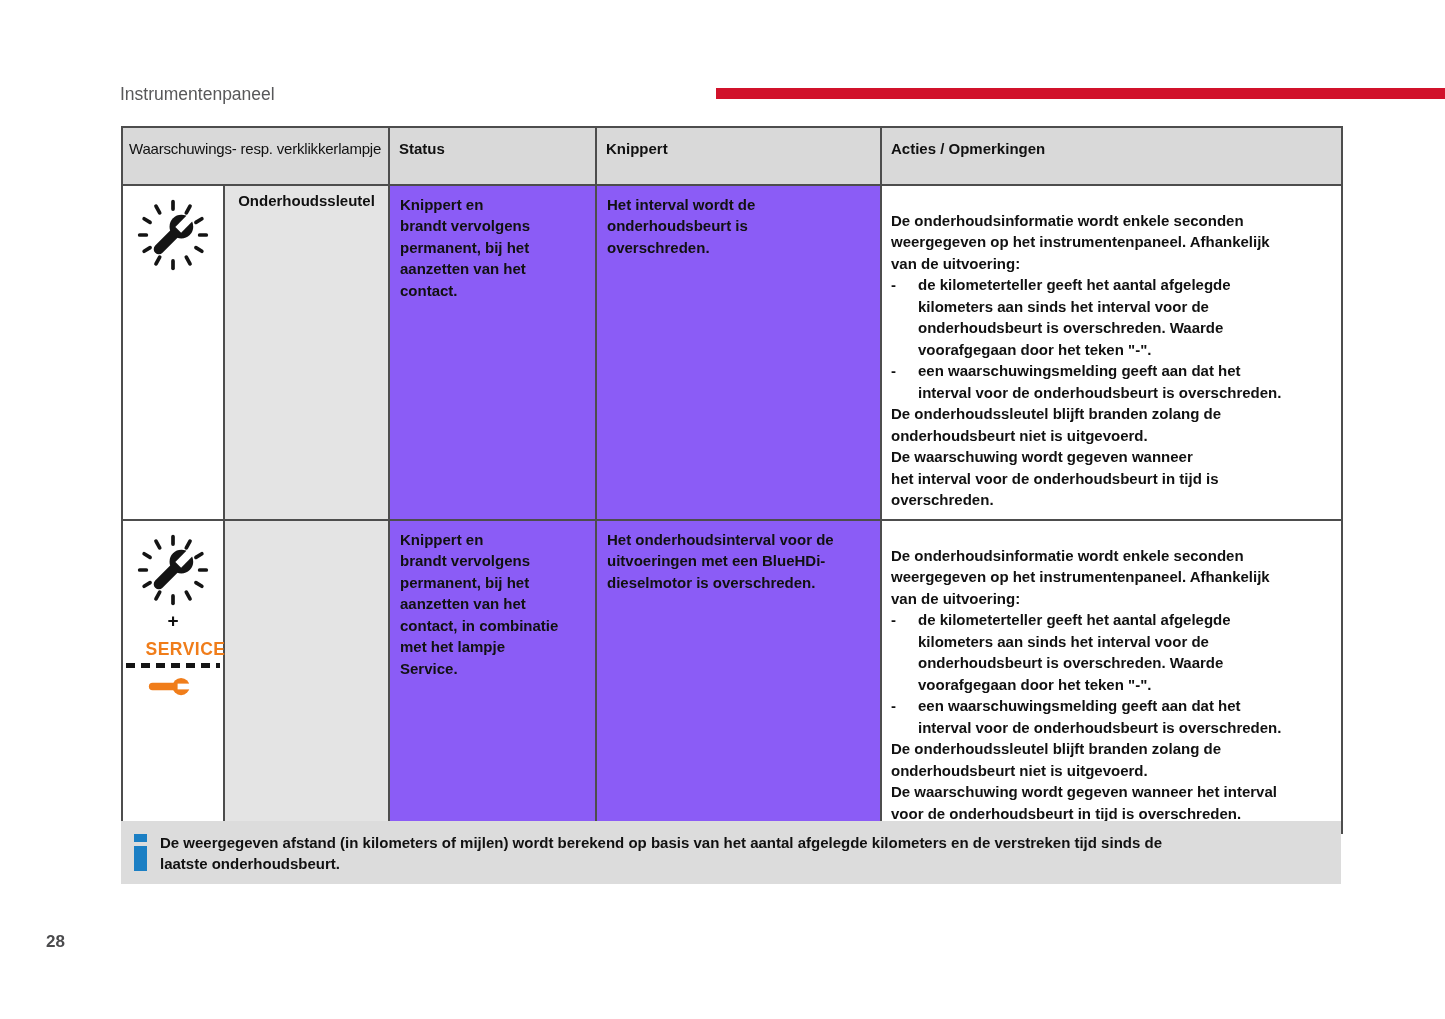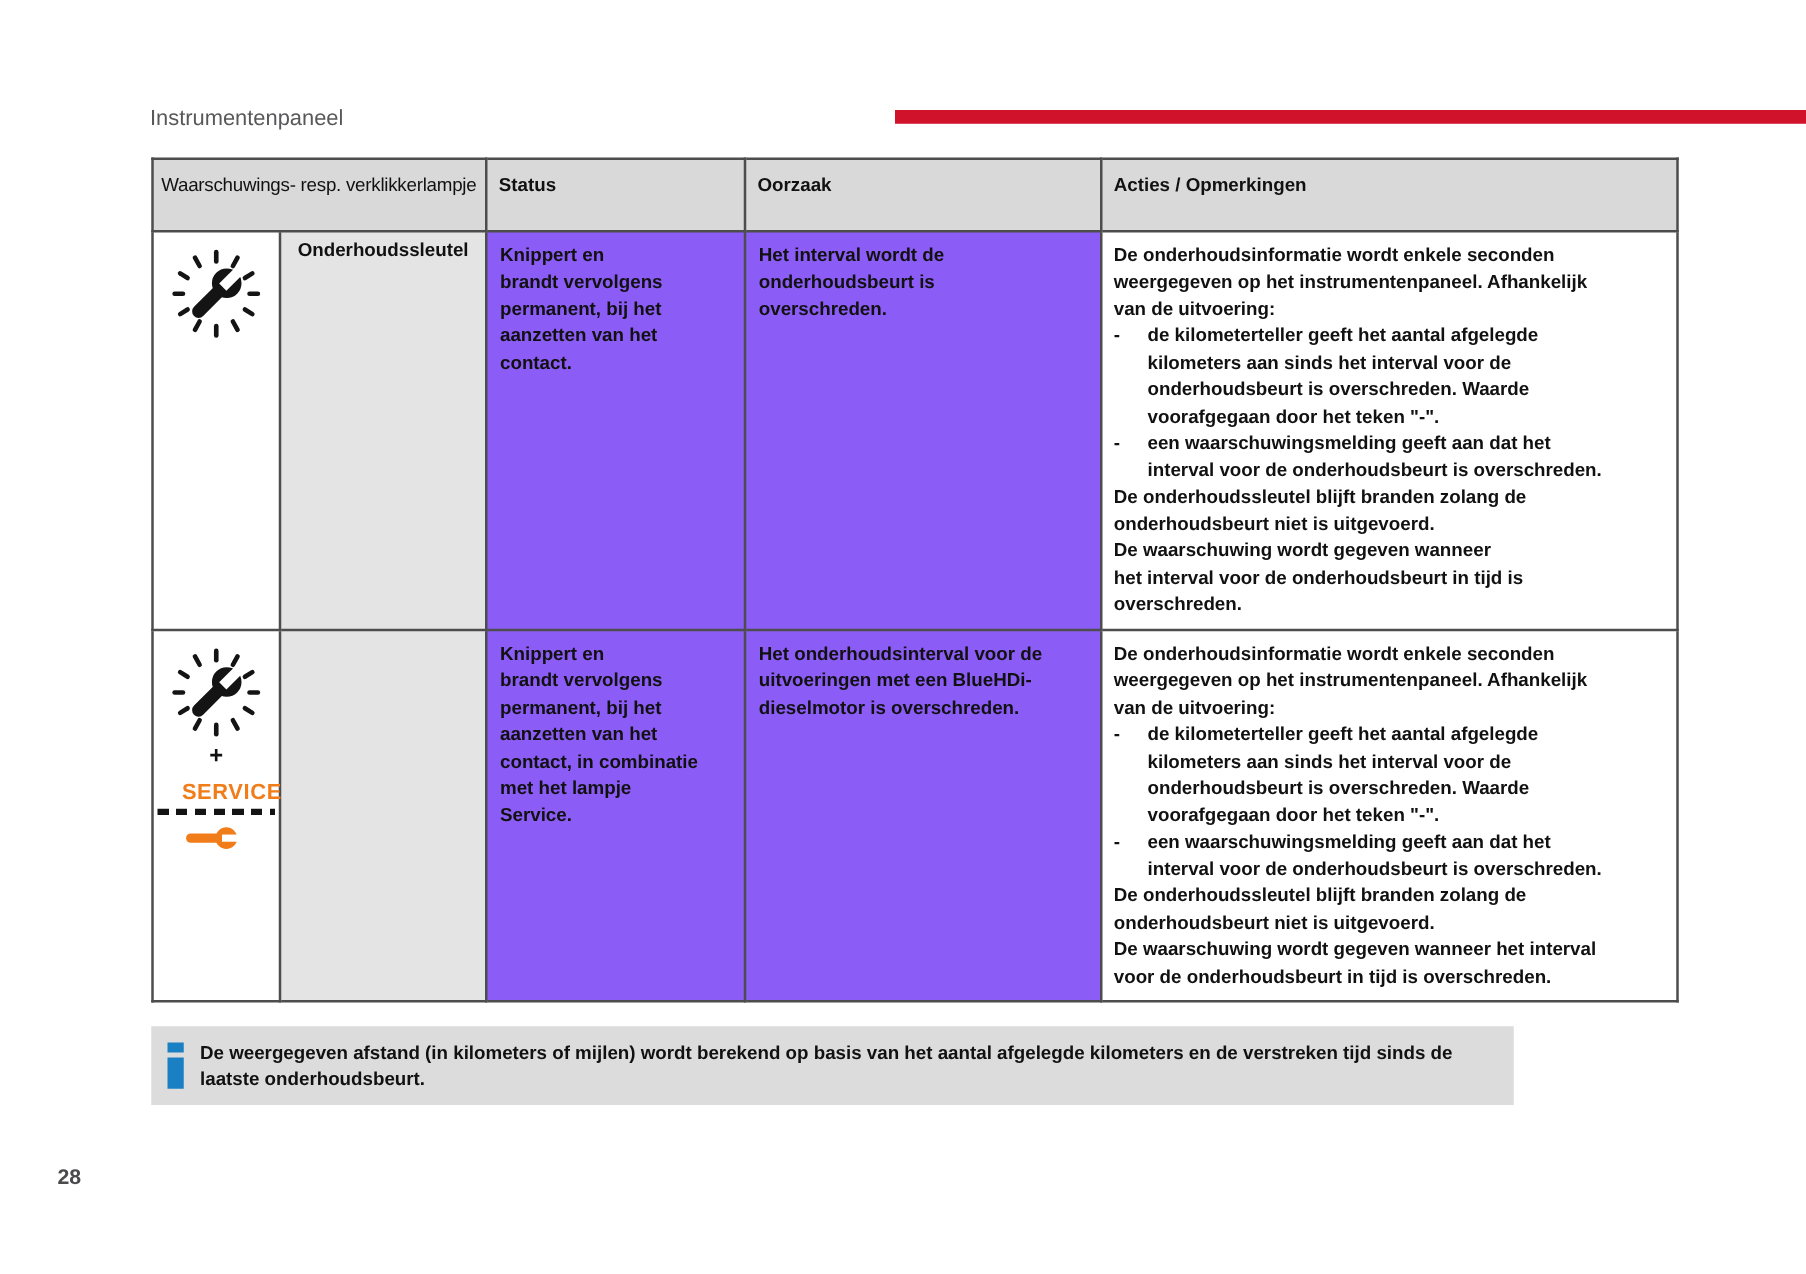--- a/index.html
+++ b/index.html
@@ -51,21 +51,21 @@
     padding-left:6px; padding-right:4px;
   }
   td.icon-cell { background:#ffffff; text-align:center; padding-top:12px; }
   td.label-cell {
     background:#e4e4e4;
     text-align:center;
     padding-top:4px;
     font-weight:700;
   }
   td.text-cell { background:#8b5cf6; padding:8px 9px 8px 10px; font-weight:700; }
-  td.actions-cell { background:#ffffff; padding:8px 4px 8px 9px; font-weight:700; }
+  td.actions-cell { background:#ffffff; padding:24px 4px 8px 9px; font-weight:700; }
 
   .prewrap { white-space:pre-line; }
 
   .bullet { display:flex; }
   .bullet .dash { flex:0 0 27px; }
 
   .row1 td { height:315px; }
   .row2 td { height:293px; }
 
   
@@ -76,21 +76,21 @@
     margin-top:6px; line-height:20px;margin-left:25px;
   }
   .service-dashes {
     width:94px; height:5px; margin-top:4px;
     background:repeating-linear-gradient(90deg,#141414 0 9px,transparent 9px 15px);
   }
   .orange-wrench-wrap { margin-top:7px; }
 
   
   .info-note {
-    position:absolute; left:121px; top:821px; width:1090px; min-height:59px;
+    position:absolute; left:121px; top:821px; width:1220px; min-height:59px;
     background:#dcdcdc;
     display:flex; align-items:flex-start; gap:13px;
     padding:11px 12px 10px 13px;
   }
   .info-icon { width:13px; flex:0 0 13px; margin-top:2px; }
   .info-icon .i-dot { width:13px; height:8px; background:#1b7fc4; }
   .info-icon .i-stem { width:13px; height:25px; background:#1b7fc4; margin-top:4px; }
   .note-text { font-weight:700; font-size:15px; line-height:21px; white-space:pre-line; }
 
   .page-number {
@@ -111,21 +111,21 @@
       <col style="width:102px">
         <col style="width:165px">
         <col style="width:207px">
         <col style="width:285px">
         <col style="width:461px">
     </colgroup>
     <tbody>
         <tr>
       <th class="hdr hdr-lamp" colspan="2">Waarschuwings- resp. verklikkerlampje</th>
       <th class="hdr">Status</th>
-      <th class="hdr">Oorzaak</th>
+      <th class="hdr">Knippert</th>
       <th class="hdr">Acties / Opmerkingen</th>
     </tr>
 
     <tr class="row1">
       <td class="icon-cell">
         <svg viewBox="0 0 100 100" width="82" height="74">
           <g stroke="#141414" stroke-width="5" stroke-linecap="round">
             <line x1="86" y1="50" x2="95" y2="50"></line>
                 <line x1="81" y1="67" x2="89" y2="72"></line>
             <line x1="68" y1="80" x2="73" y2="89"></line>

